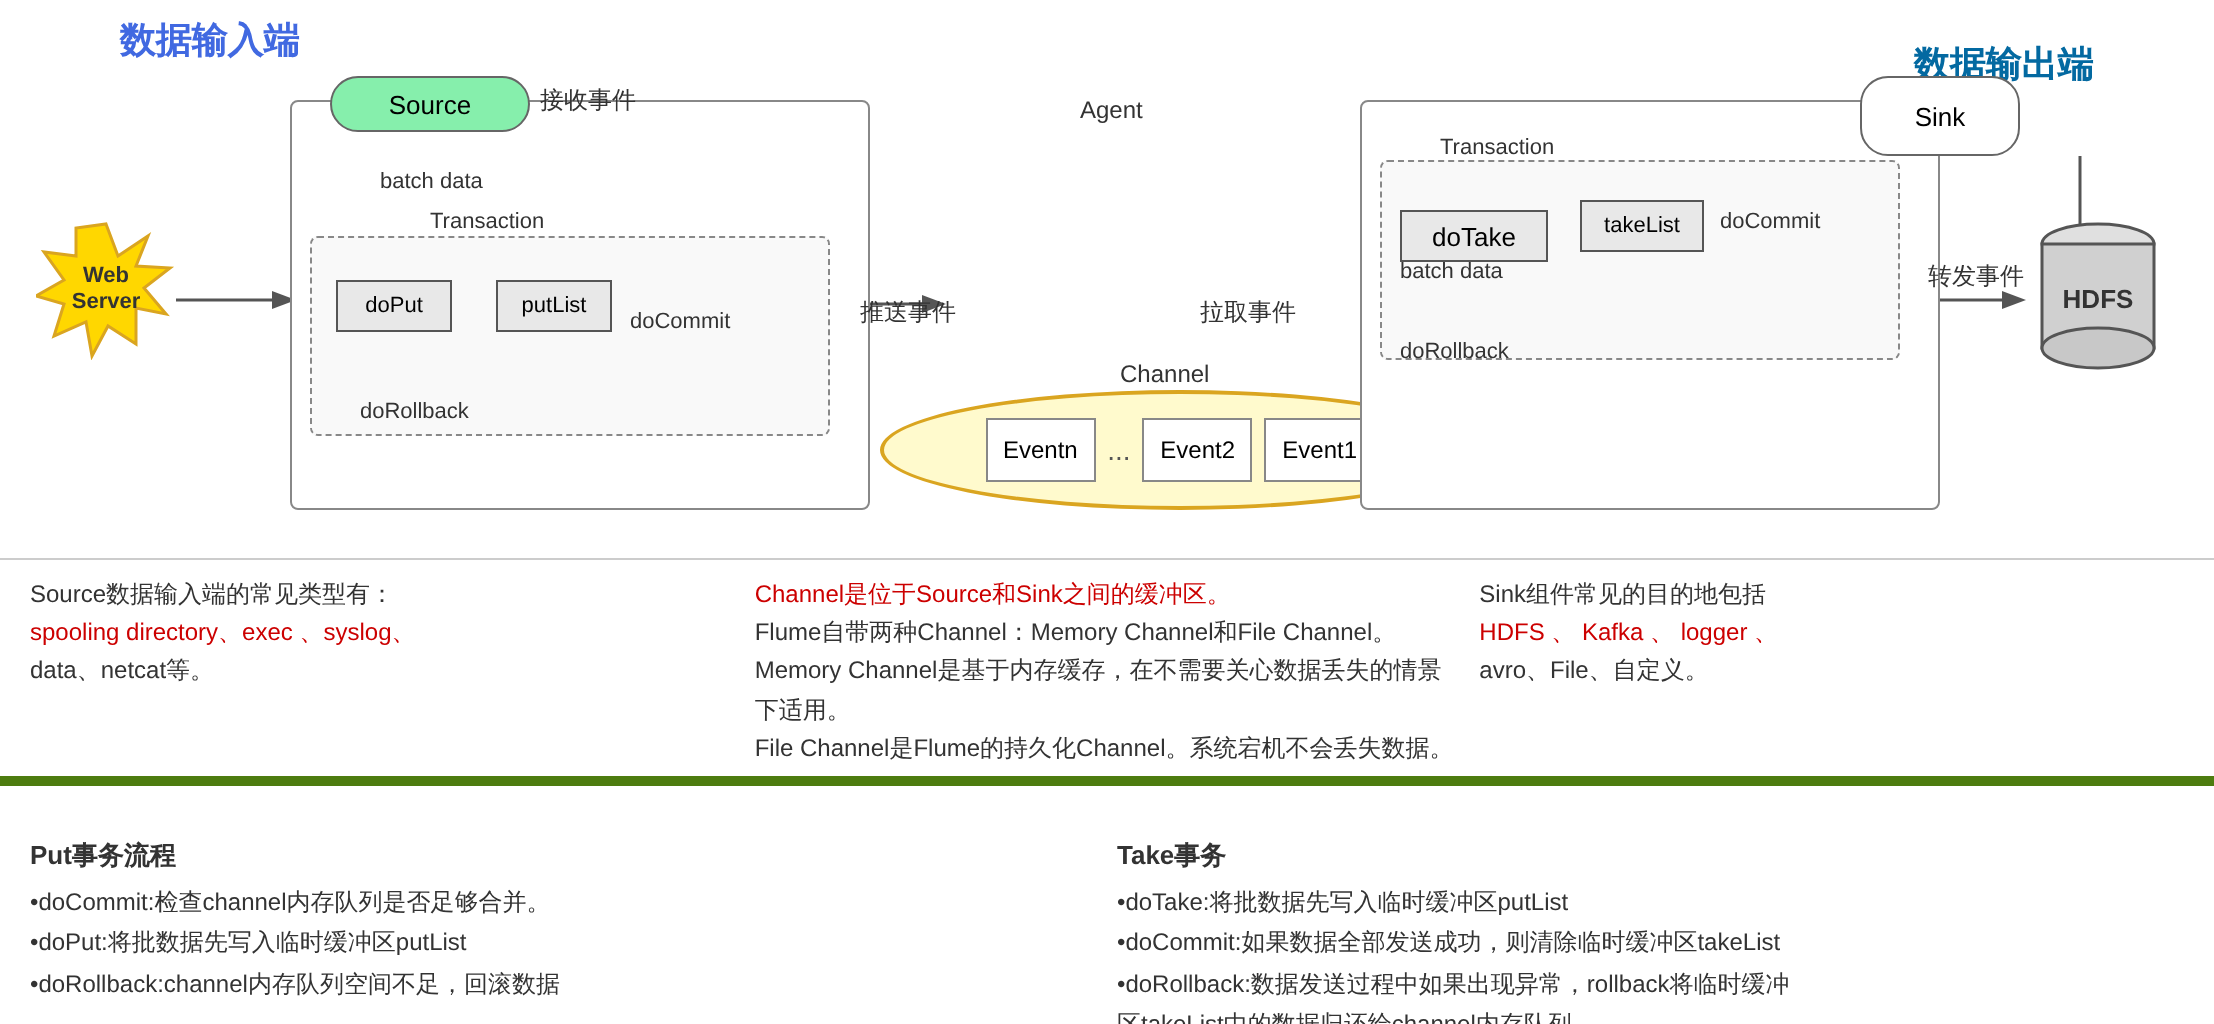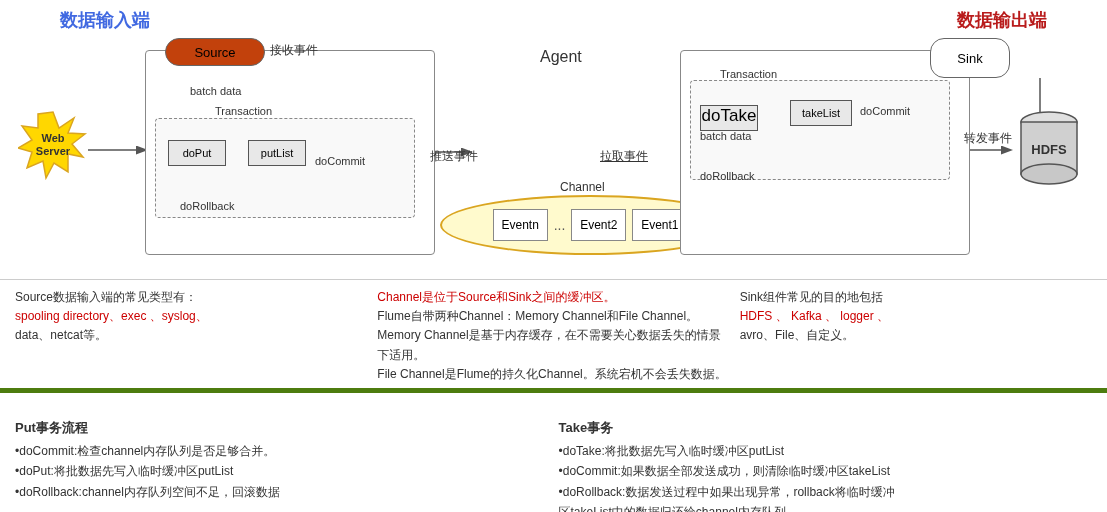--- a/index.html
+++ b/index.html
@@ -34,25 +34,25 @@
     .section-title-middle {
       position: absolute;
       top: 8px;
       left: 420px;
       font-size: 18px;
       font-weight: bold;
       color: #4169E1;
     }
     .section-title-right {
       position: absolute;
-      top: 8px;
+      top: 20px;
       right: 60px;
       font-size: 18px;
       font-weight: bold;
-      color: #b91c1c;
+      color: #0369a1;
     }
 
     
     .web-server {
       position: absolute;
       top: 110px;
       left: 18px;
       width: 70px;
       height: 70px;
       display: flex;
@@ -79,21 +79,21 @@
       top: 38px;
       left: 165px;
       width: 100px;
       height: 28px;
       border: 1.5px solid #666;
       border-radius: 14px;
       display: flex;
       align-items: center;
       justify-content: center;
       font-size: 13px;
-      background: #c2410c;
+      background: #86efac;
     }
 
     
     .source-rect {
       position: absolute;
       top: 50px;
       left: 145px;
       width: 290px;
       height: 205px;
       border: 1.5px solid #888;
@@ -197,29 +197,28 @@
       color: #333;
     }
 
     
     .pull-event {
       position: absolute;
       top: 148px;
       left: 600px;
       font-size: 12px;
       color: #333;
-      text-decoration: underline;
     }
 
     
     .agent-label {
       position: absolute;
       top: 48px;
       left: 540px;
-      font-size: 16px;
+      font-size: 12px;
       color: #333;
     }
 
     
     .channel-oval {
       position: absolute;
       top: 195px;
       left: 440px;
       width: 300px;
       height: 60px;
@@ -283,28 +282,28 @@
       border: 1.5px dashed #888;
       border-radius: 4px;
       background: #f9f9f9;
     }
 
     
     .dotake-box {
       position: absolute;
       top: 105px;
       left: 700px;
-      width: 58px;
+      width: 74px;
       height: 26px;
       border: 1.5px solid #555;
       background: #e8e8e8;
       display: flex;
-      align-items: flex-start;
-      justify-content: center;
-      font-size: 17px;
+      align-items: center;
+      justify-content: center;
+      font-size: 13px;
     }
 
     
     .takelist-box {
       position: absolute;
       top: 100px;
       left: 790px;
       width: 62px;
       height: 26px;
       border: 1.5px solid #555;

